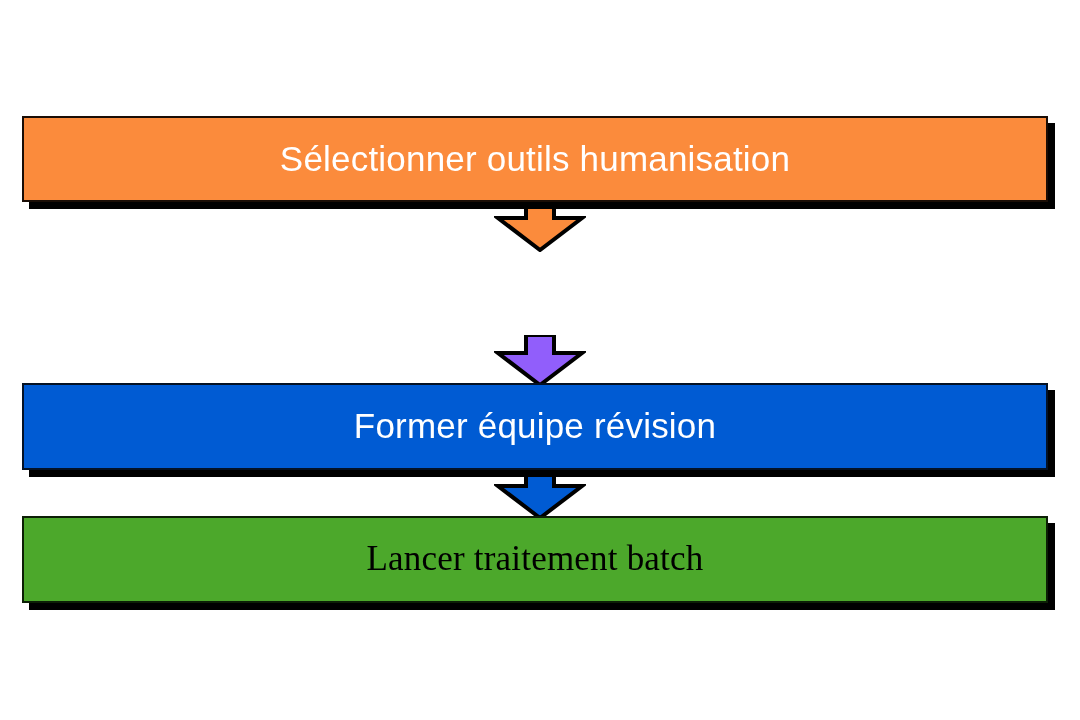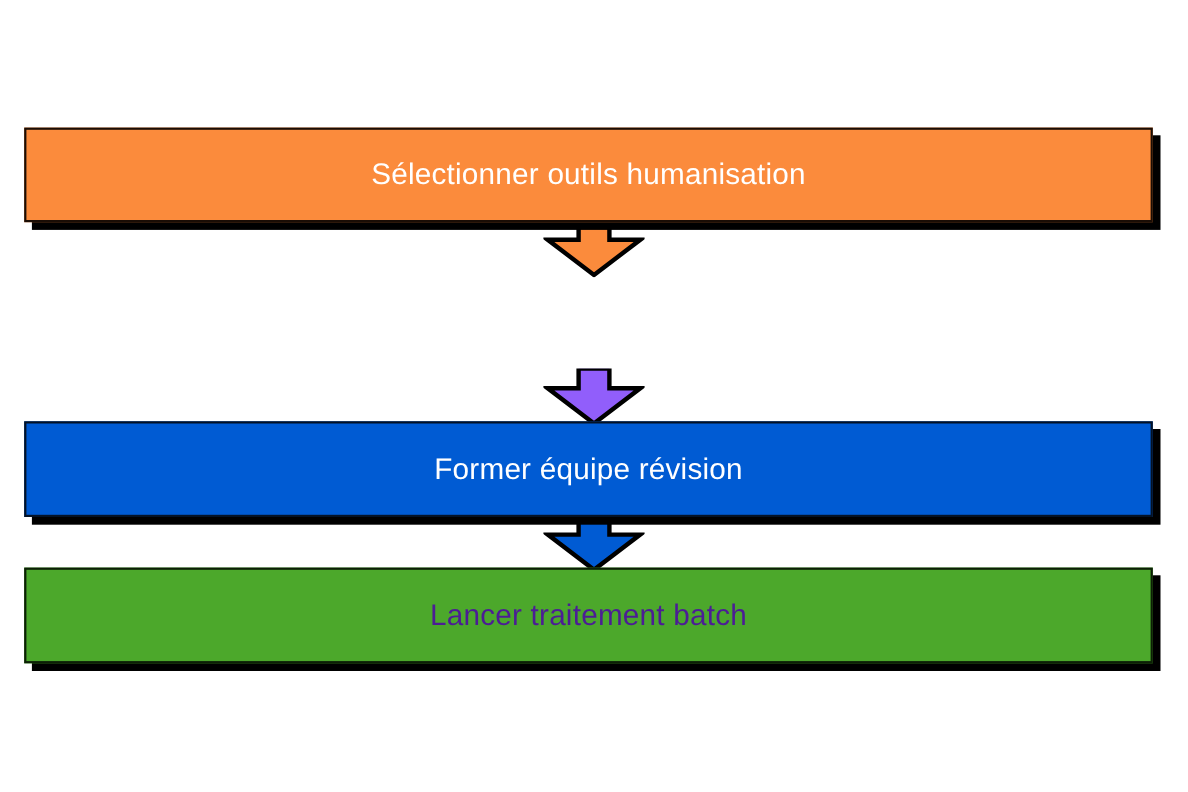--- a/index.html
+++ b/index.html
@@ -27,21 +27,21 @@
     box-sizing: border-box;
     border: 2px solid #1a0d05;
     display: flex;
     align-items: center;
     justify-content: center;
     box-shadow: 7px 7px 0 0 #000000;
     z-index: 2;
   }
   .flow-step-label {
     color: #ffffff;
-    font-size: 27px;
+    font-size: 35px;
     font-weight: 400;
     letter-spacing: 0.2px;
     text-align: center;
     line-height: 1.1;
     font-family: "Liberation Sans", sans-serif;
     white-space: nowrap;
   }
   .connector {
     position: absolute;
     z-index: 1;
@@ -76,16 +76,16 @@
     <span class="flow-step-label" style="color: rgb(255, 255, 255);">Former équipe révision</span>
   </div>
 
   <div class="connector" id="conn-3" style="left:494px; top:468px; width:92px; height:52px;">
     <svg width="92" height="52" viewBox="0 0 92 52">
       <polygon id="arrow-poly-3" points="32,0 60,0 60,18 88,18 46,50 4,18 32,18" stroke="#000000" stroke-width="4" stroke-linejoin="miter" fill="#005BD3"></polygon>
     </svg>
   </div>
 
   <div class="flow-step" id="node-4" style="top: 516px; height: 87px; background: rgb(76, 168, 43); border-color: rgb(12, 31, 6); box-shadow: rgb(0, 0, 0) 7px 7px 0px 0px;">
-    <span class="flow-step-label" style="color: #4c1d95;">Lancer traitement batch</span>
+    <span class="flow-step-label" style="color: #000000; font-family: Liberation Serif, serif;">Lancer traitement batch</span>
   </div>
 
 </div>
 
 </body></html>

